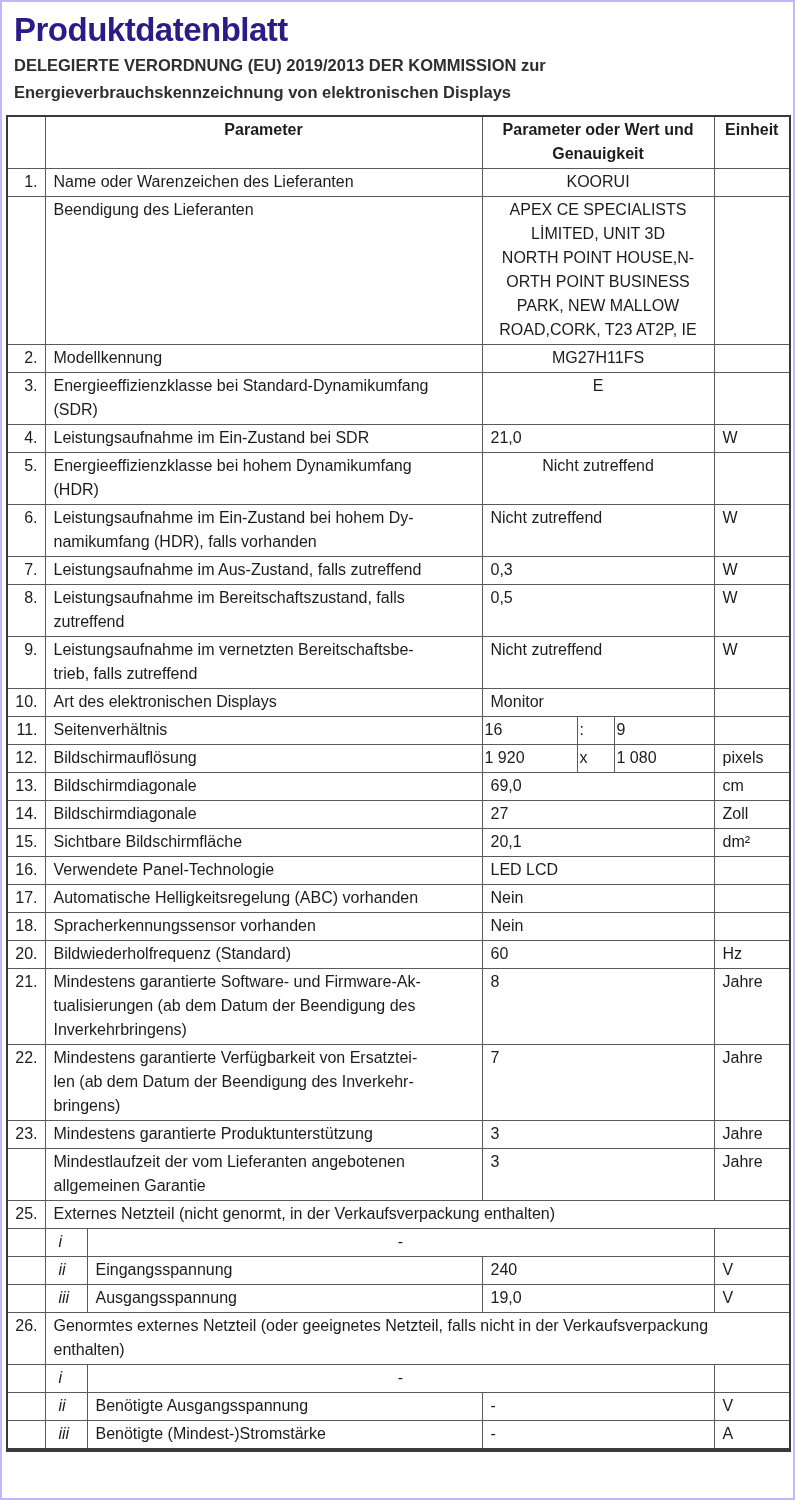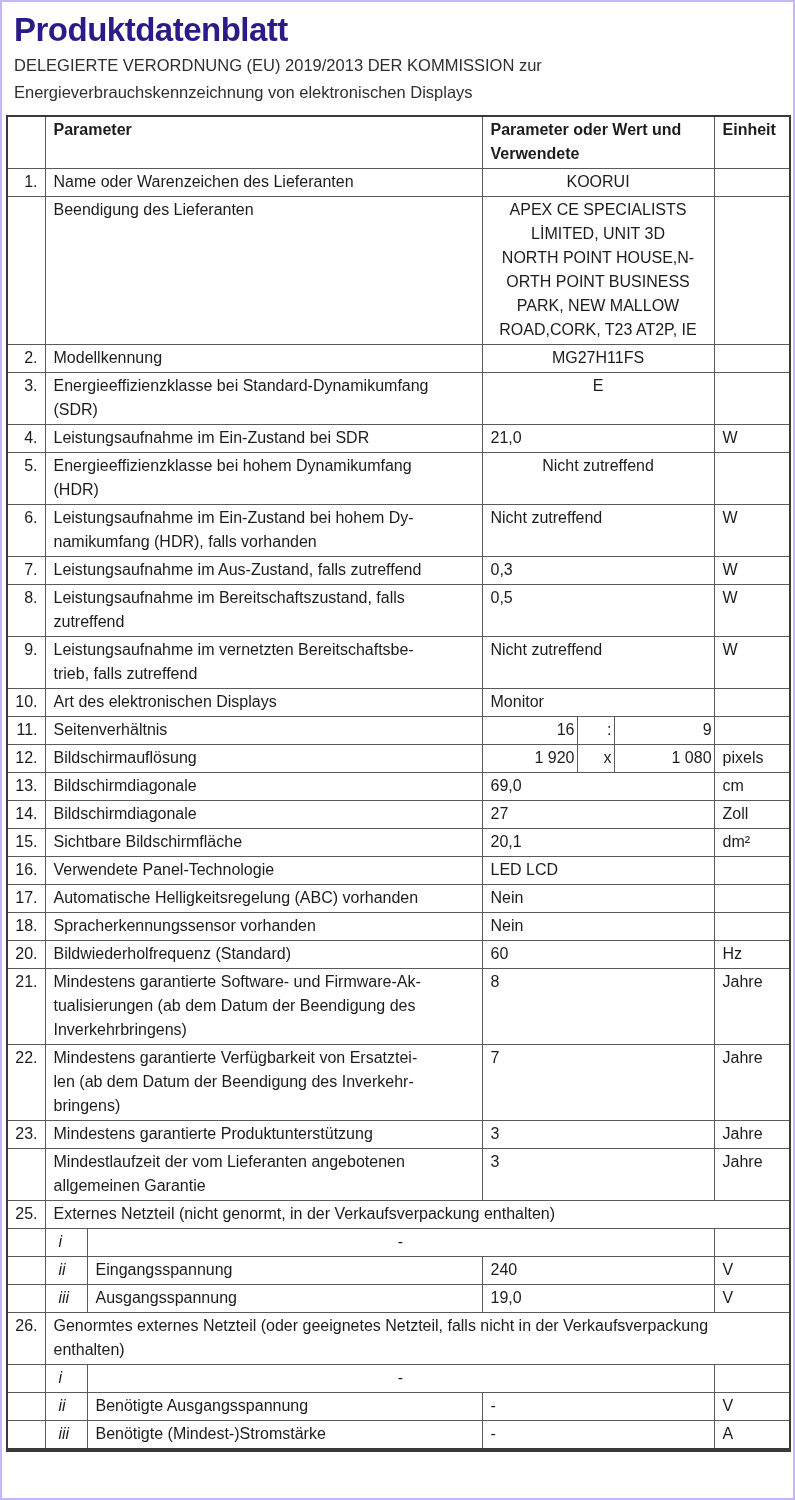--- a/index.html
+++ b/index.html
@@ -8,39 +8,39 @@
     width:795px; height:1500px; box-sizing:border-box;
     border:2px solid #c4b5fd; background:#ffffff; overflow:hidden;
   }
   .doc-title {
     margin:8px 12px 2px 12px;
     font-size:33px; font-weight:bold; color:#2b1b87;
     letter-spacing:-0.5px; line-height:40px;
   }
   .doc-subtitle {
     margin:2px 12px 9px 12px;
-    font-size:16.5px; line-height:27px; color:#2f2f2f;
+    font-size:16.5px; line-height:27px; color:#2f2f2f;font-weight:bold;
   }
   table.datasheet {
     border-collapse:collapse; table-layout:fixed;
     width:783px; margin:0 4px;
     border:2px solid #3a3a3a; border-bottom-width:4px;
   }
   td, th {
     border:1px solid #5a5a5a;
     font-size:16px; line-height:24px; color:#1c1c1c;
     padding:1px 8px 2px 8px; vertical-align:top;
     white-space:pre-line; overflow:hidden;
   }
-  th { font-weight:bold; text-align:left; }
+  th { font-weight:bold; text-align:center; }
   .c-num  { text-align:right; padding-right:7px; padding-left:2px; }
   .c-sub  { font-style:italic; padding-left:13px; }
   .c-val.left  { text-align:center; }
   .c-val.right { text-align:left; padding-right:11px; }
-  .c-part { text-align:right; padding-left:2px; padding-right:2px; }
+  .c-part { text-align:left; padding-left:2px; padding-right:2px; }
   .c-unit { text-align:left; }
 </style>
 </head>
 <body>
 
 <div class="page">
   <div class="doc-title">Produktdatenblatt</div>
   <div class="doc-subtitle">
     <div>DELEGIERTE VERORDNUNG (EU) 2019/2013 DER KOMMISSION zur</div>
     <div>Energieverbrauchskennzeichnung von elektronischen Displays</div>
@@ -54,21 +54,21 @@
       <col style="width:95px">
         <col style="width:37px">
         <col style="width:100px">
       <col style="width:76px">
     </colgroup>
     <thead>
       <tr>
         <th class="c-num"></th>
         <th colspan="2">Parameter</th>
         <th colspan="3">Parameter oder Wert und
-Verwendete</th>
+Genauigkeit</th>
         <th>Einheit</th>
       </tr>
     </thead>
     <tbody id="rows-body">
         <tr>
           <td class="c-num">1.</td>
           <td class="c-param" colspan="2">Name oder Warenzeichen des Lieferanten</td>
           <td class="c-val left" colspan="3">KOORUI</td>
           <td class="c-unit"></td>
         </tr>

